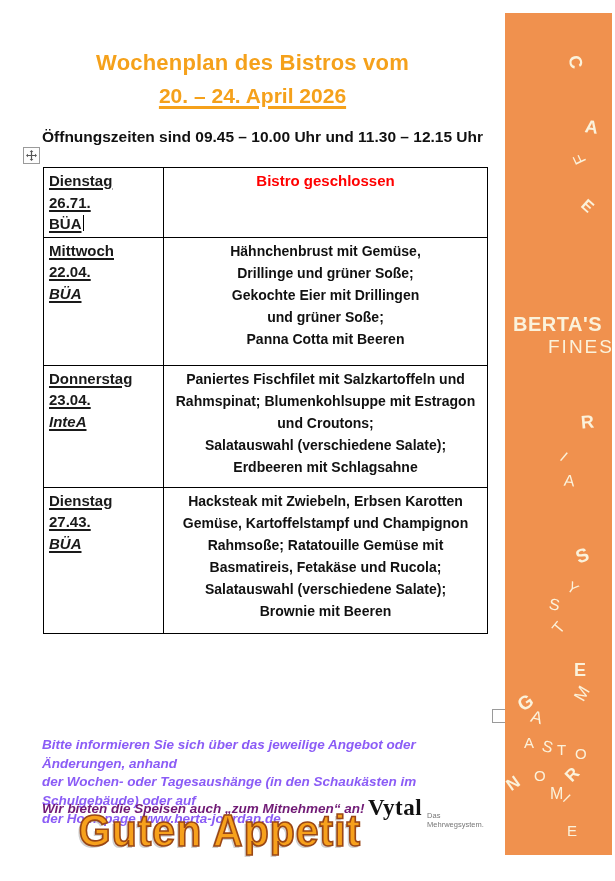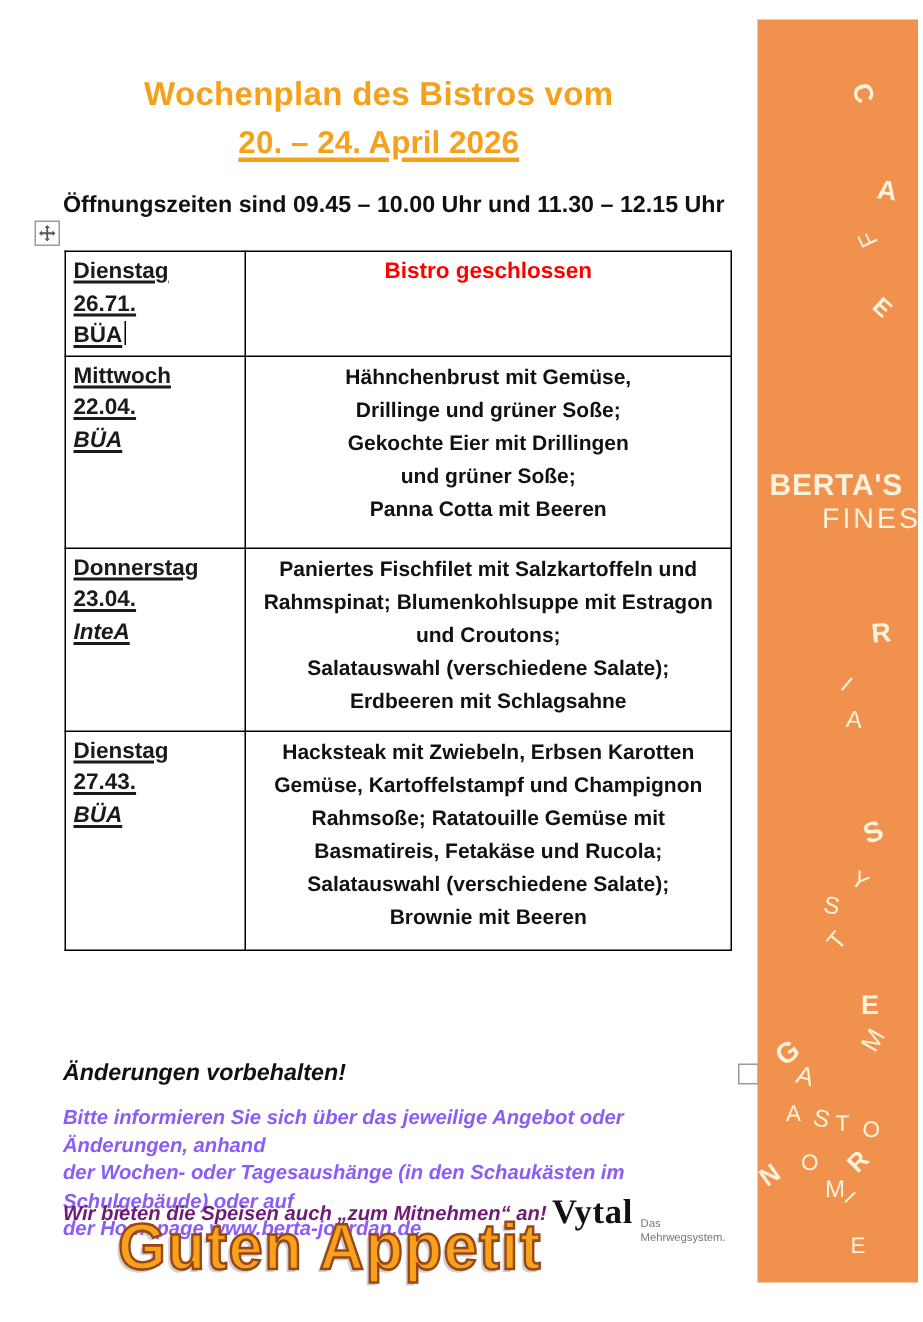--- a/index.html
+++ b/index.html
@@ -129,21 +129,20 @@
 Rahmsoße; Ratatouille Gemüse mit
 Basmatireis, Fetakäse und Rucola;
 Salatauswahl (verschiedene Salate);
 Brownie mit Beeren</td>
     </tr>
   </tbody>
     </table>
 
   <div class="resize-handle"></div>
 
-  <div class="note1">Änderungen vorbehalten!</div>
   <div class="note2">Bitte informieren Sie sich über das jeweilige Angebot oder Änderungen, anhand
 der Wochen- oder Tagesaushänge (in den Schaukästen im Schulgebäude) oder auf
 der Homepage www.berta-jourdan.de</div>
   <div class="takeaway">Wir bieten die Speisen auch „zum Mitnehmen“ an!</div>
 
   <div class="vytal">
     <span class="vytal-name">Vytal</span>
     <span class="vytal-tag" style="white-space:pre-line;">Das
 Mehrwegsystem.</span>
   </div>

